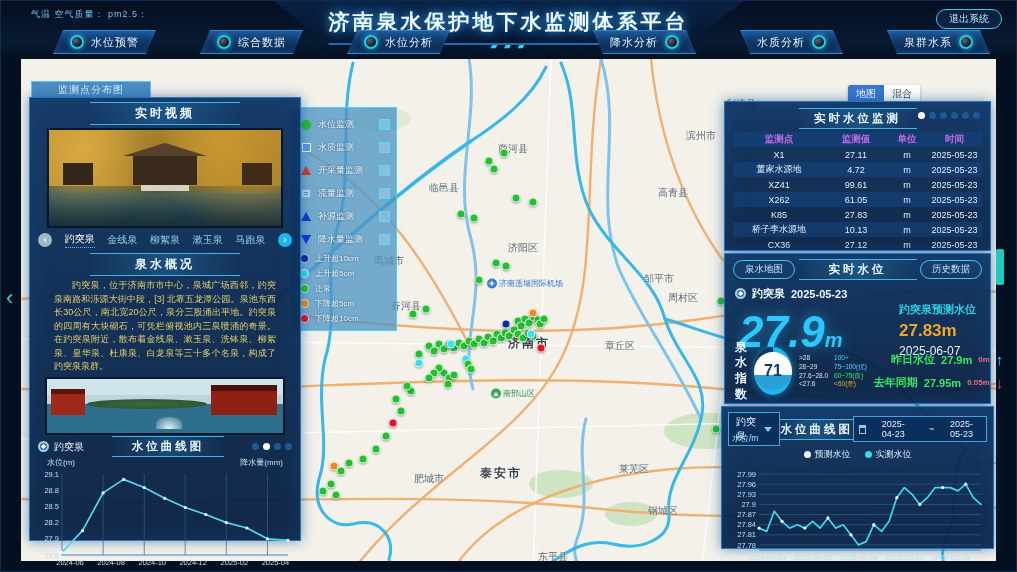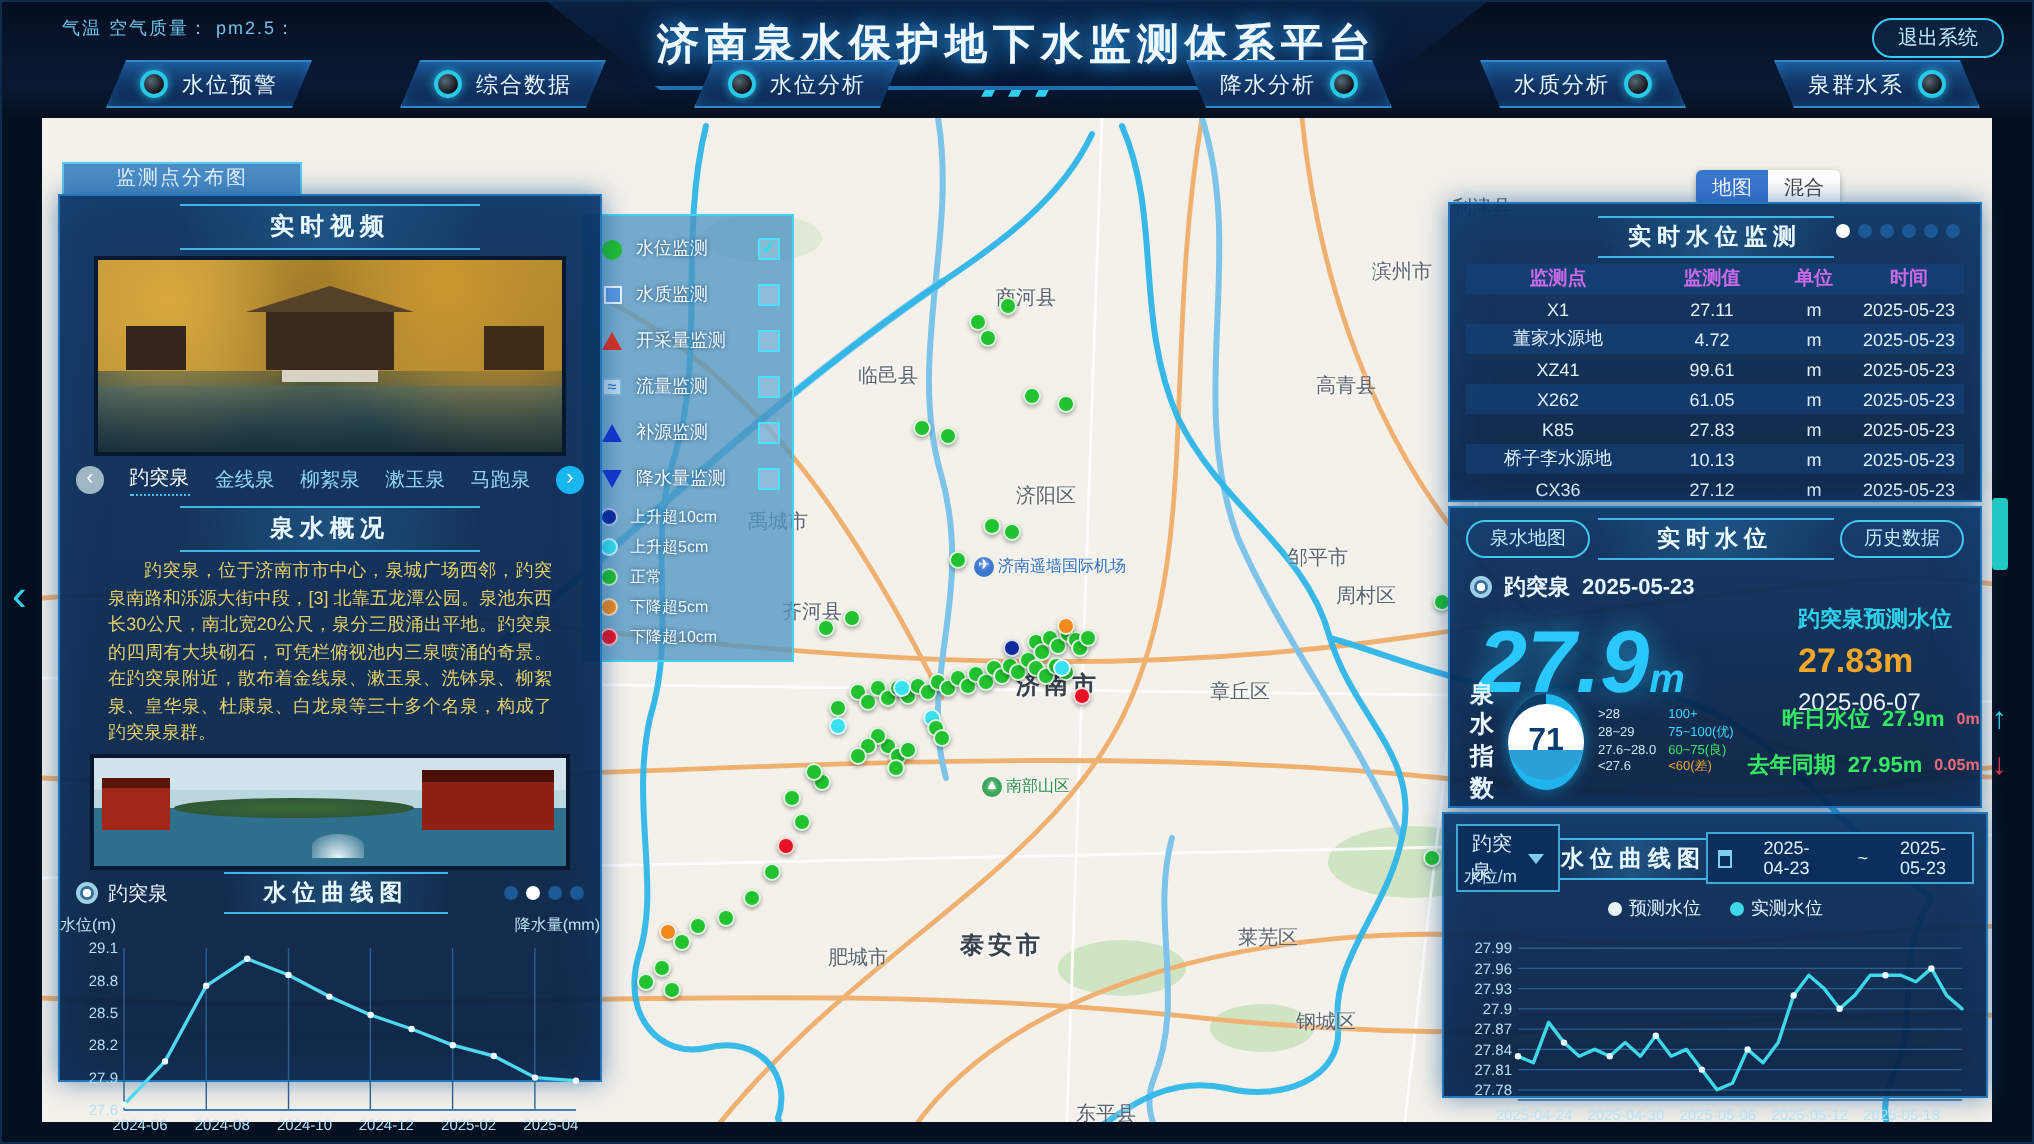--- a/index.html
+++ b/index.html
@@ -83,21 +83,21 @@
   .ph2-l{position:absolute;left:4px;top:10px;width:34px;height:26px;background:#a02818;border-top:5px solid #5a1408;}
   .ph2-r{position:absolute;right:6px;top:6px;width:66px;height:30px;background:#8e2014;border-top:6px solid #4a1008;}
   .ph2-g{position:absolute;left:40px;top:20px;width:120px;height:10px;background:radial-gradient(ellipse,#3a6a3a,#2c4f32);border-radius:50%;}
   .ph2-f{position:absolute;left:46%;bottom:4px;width:26px;height:12px;background:radial-gradient(ellipse at 50% 100%,#eaf6fa,rgba(234,246,250,0));border-radius:50% 50% 0 0;}
   .crow{display:flex;align-items:center;justify-content:space-between;padding:0 8px;height:20px;margin-top:2px;}
   .radio{display:flex;align-items:center;gap:5px;color:#eaf6ff;font-size:10px;}
   .radio .rb{width:11px;height:11px;border-radius:50%;border:2px solid #9fd0e8;background:radial-gradient(circle,#ffffff 40%,#3a6f96 46%);}
   .pgdots{display:flex;gap:4px;}
   .pgdots .d{width:7px;height:7px;border-radius:50%;background:#1b5a96;cursor:pointer;}
   .pgdots .d.on{background:#ffffff;}
-  .axlab{display:flex;justify-content:space-between;color:#bfe4f5;font-size:8px;padding:0 0;height:11px;}
+  .axlab{display:flex;justify-content:space-between;color:#bfe4f5;font-size:8px;padding:0 17px;height:11px;}
   
   #panel-rt{right:25px;top:100px;width:267px;height:150px;}
   #panel-rm{right:25px;top:252px;width:267px;height:151px;}
   #panel-rb{right:22px;top:405px;width:273px;height:143px;}
   .tbl{margin:3px 8px 0;}
   .trow{display:grid;grid-template-columns:92px 62px 40px 1fr;align-items:center;height:15px;font-size:9px;color:#dff0fa;text-align:center;}
   .trow.head{color:#c86ae8;font-weight:bold;font-size:9.5px;}
   .trow:nth-child(odd){background:rgba(20,70,130,.55);}
   .pgdots.abs{position:absolute;right:10px;top:10px;}
   .pillrow{display:flex;align-items:center;justify-content:space-between;padding:5px 8px 0;}

